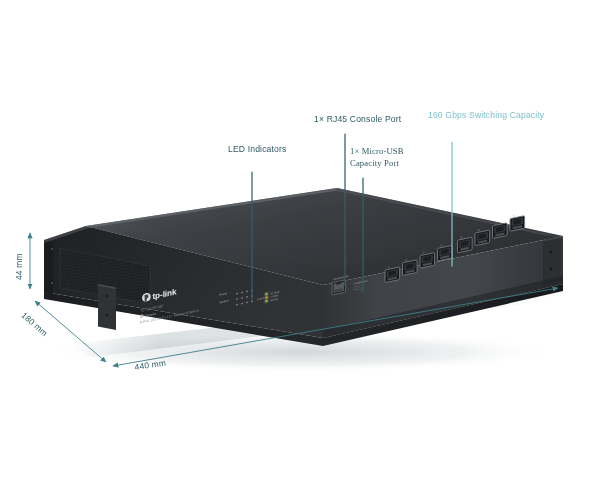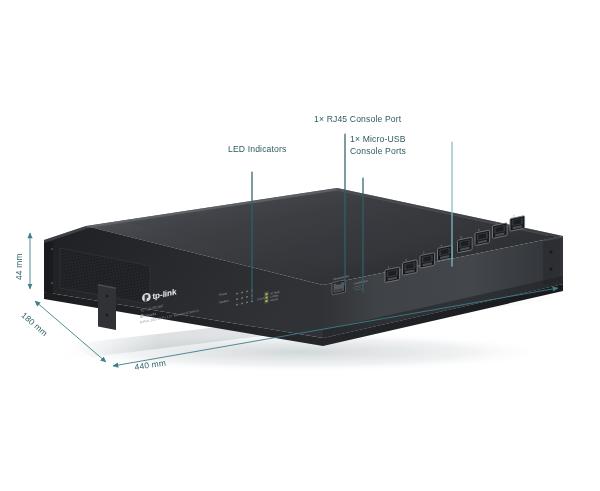--- a/index.html
+++ b/index.html
@@ -307,26 +307,27 @@
   </svg>
 
   <div class="callout-text" style="left:228px; top:144px;">
     <span>LED Indicators</span>
   </div>
 
   <div class="callout-text" style="left:314px; top:114px;">
     <span>1× RJ45 Console Port</span>
   </div>
 
-  <div class="callout-text" style="left:350px; top:134px;">
+  <div class="callout-text" style="left:350px; top:146px;font-family:Liberation Serif, serif;">
     <div>1× Micro-USB</div>
-    <div>Console Ports</div>
+    <div>Capacity Port</div>
   </div>
 
   <div class="callout-text accent" style="left:428px; top:110px;">
+    <div>160 Gbps Switching Capacity</div>
   </div>
 
   <div class="dim-text dim-h" style="left:14px; top:280px; transform:rotate(-90deg);">44 mm</div>
 
   <div class="dim-text dim-h" style="left:26px; top:310px; transform:rotate(41deg);">180 mm</div>
 
   <div class="dim-text dim-h" style="left:134px; top:362px; transform:rotate(-8deg);">440 mm</div>
 
 </div>
 

